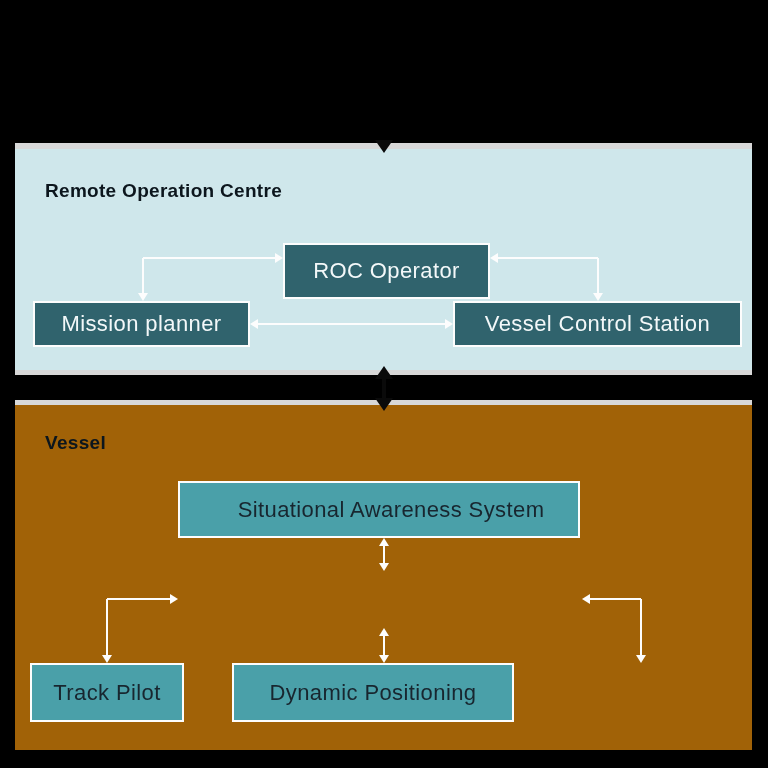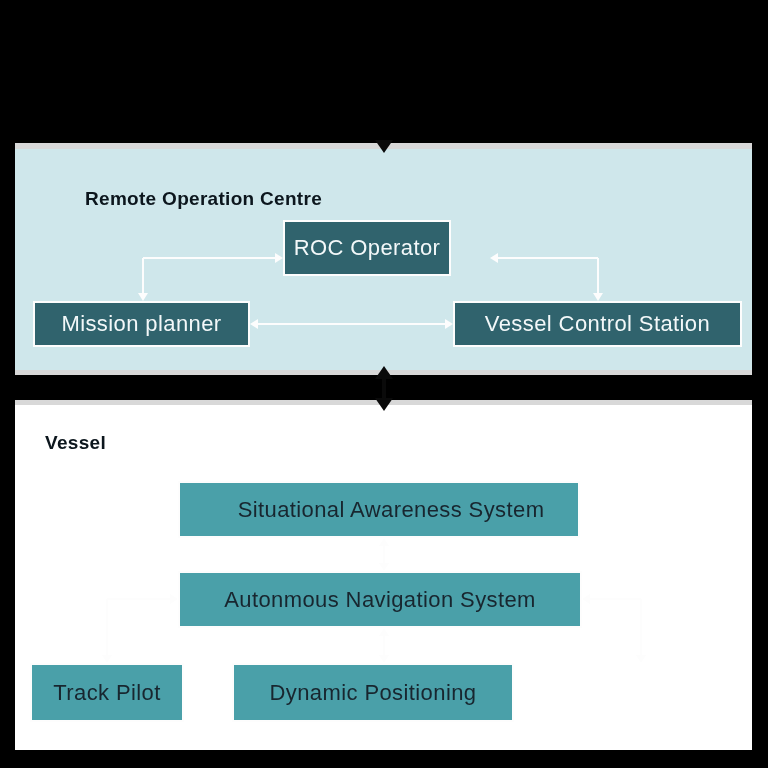--- a/index.html
+++ b/index.html
@@ -6,21 +6,21 @@
   .stage{
     position:relative;width:768px;height:768px;background:#000;
     font-family:"Liberation Sans", sans-serif;overflow:hidden;
   }
   .panel{position:absolute;left:15px;width:737px;box-sizing:border-box;z-index:1;}
   .panel-roc{
     top:143px;height:232px;background:#cfe7eb;
     border-top:6px solid #d8d8d8;border-bottom:5px solid #d8d8d8;
   }
   .panel-vessel{
-    top:400px;height:350px;background:#ffffff;
+    top:400px;height:350px;background:#a16207;
     border-top:5px solid #d8d8d8;
   }
   .panel-title{
     position:absolute;font-weight:800;font-size:19px;color:#0c161d;
     letter-spacing:.3px;
   }
   .node{
     position:absolute;display:flex;align-items:center;justify-content:center;
     border:2px solid #fdfdfd;box-sizing:border-box;font-size:22px;
     letter-spacing:.4px;white-space:nowrap;
@@ -37,23 +37,23 @@
   .blk-stem{background:#0a0a0a;}
   .blk-down{width:0;height:0;border-left:9px solid transparent;border-right:9px solid transparent;border-top:13px solid #0a0a0a;}
   .blk-up{width:0;height:0;border-left:9px solid transparent;border-right:9px solid transparent;border-bottom:13px solid #0a0a0a;}
 </style>
 </head>
 <body>
 
 <div class="stage">
 
   <div class="panel panel-roc">
-    <div class="panel-title" style="left:30px;top:39px;margin-left:40px;">Remote Operation Centre</div>
+    <div class="panel-title" style="left:30px;top:31px;">Remote Operation Centre</div>
 
-    <div class="node node--dark" style="left:268px;top:71px;width:168px;height:56px;">
+    <div class="node node--dark" style="left:268px;top:94px;width:207px;height:56px;">
       <span>ROC Operator</span>
     </div>
     <div class="node node--dark" style="left:18px;top:152px;width:217px;height:46px;">
       <span>Mission planner</span>
     </div>
     <div class="node node--dark" style="left:438px;top:152px;width:289px;height:46px;">
       <span>Vessel Control Station</span>
     </div>
 
     <div class="line" style="left:128px;top:108px;width:133px;height:2px;"></div>
@@ -69,23 +69,20 @@
     <div class="ah ah-left" style="left:235px;top:170px;"></div>
     <div class="line" style="left:242px;top:174px;width:189px;height:2px;"></div>
     <div class="ah ah-right" style="left:430px;top:170px;"></div>
   </div>
 
   <div class="panel panel-vessel">
     <div class="panel-title" style="left:30px;top:27px;">Vessel</div>
 
     <div class="node node--teal" style="left:163px;top:76px;width:402px;height:57px;padding-left:24px;">
       <span>Situational Awareness System</span>
-    </div>
-    <div class="node node--teal" style="left:163px;top:166px;width:404px;height:57px;">
-      <span>Autonmous Navigation System</span>
     </div>
     <div class="node node--teal" style="left:217px;top:258px;width:282px;height:59px;">
       <span>Dynamic Positioning</span>
     </div>
     <div class="node node--teal" style="left:15px;top:258px;width:154px;height:59px;">
       <span>Track Pilot</span>
     </div>
 
     <div class="ah ah-up" style="left:364px;top:133px;"></div>
     <div class="line" style="left:368px;top:140px;width:2px;height:19px;"></div>

